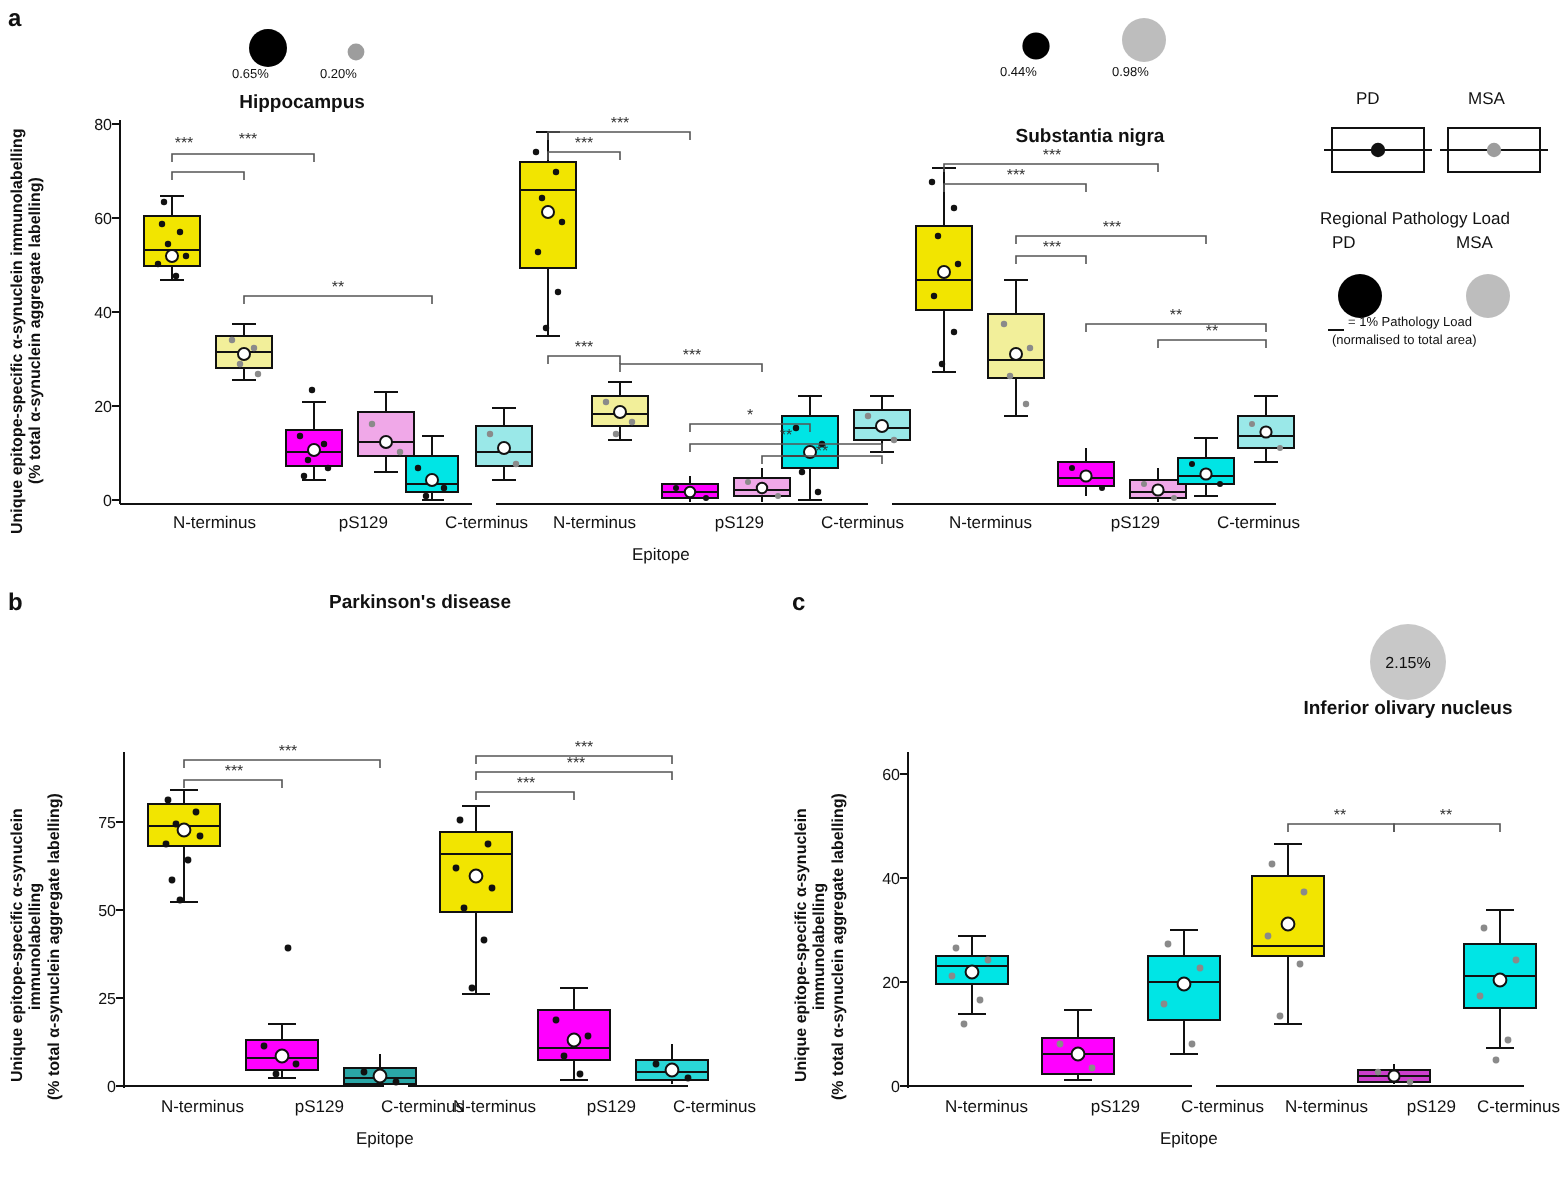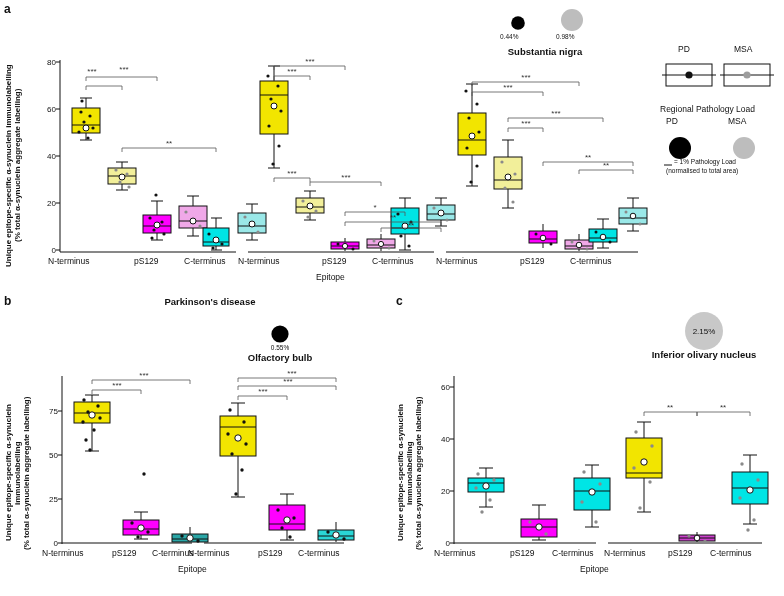--- a/index.html
+++ b/index.html
@@ -4,45 +4,56 @@
 <style>
   html,body{margin:0;padding:0;background:#ffffff;}
   body{width:784px;height:596px;position:relative;font-family:"DejaVu Sans",sans-serif;color:#111;}
   .root{position:relative;width:784px;height:596px;overflow:hidden;}
   .abs{position:absolute;}
   .panel-letter{font-size:12px;font-weight:700;font-family:"Liberation Sans",sans-serif;}
   .ttl{font-size:9.5px;font-weight:700;text-align:center;font-family:"Liberation Sans",sans-serif;}
   .axis-label{font-size:8.5px;font-family:"Liberation Sans",sans-serif;}
   .ylab{font-size:8px;font-weight:700;font-family:"Liberation Sans",sans-serif;
         writing-mode:vertical-rl;transform:rotate(180deg);text-align:center;line-height:1.15;}
-  .xtick{font-size:8.5px;font-family:"Liberation Sans",sans-serif;text-align:left;}
+  .xtick{font-size:8.5px;font-family:"Liberation Sans",sans-serif;text-align:right;}
   .legend-t{font-size:8.5px;font-family:"Liberation Sans",sans-serif;}
   .small{font-size:6.5px;font-family:"Liberation Sans",sans-serif;}
   svg{display:block;overflow:visible;}
   .sig{font-size:8px;font-family:"Liberation Sans",sans-serif;}
 </style>
 </head>
 <body>
 
 <div class="root">
 
   <div class="abs panel-letter" style="left:4px;top:2px;">a</div>
 
+  <div class="abs" style="left:96px;top:8px;width:110px;">
+    <svg width="110" height="26">
+      <circle cx="38" cy="16" r="9.5" fill="#000"></circle>
+      <circle cx="82" cy="18" r="4.2" fill="#9d9d9d"></circle>
+    </svg>
+    <div style="position:relative;height:10px;">
+      <span class="abs small" style="left:20px;top:0;">0.65%</span>
+      <span class="abs small" style="left:64px;top:0;">0.20%</span>
+    </div>
+    <div class="ttl" style="margin-top:2px;">Hippocampus</div>
+  </div>
 
 
   <div class="abs" style="left:470px;top:4px;width:150px;">
     <svg width="150" height="30">
       <circle cx="48" cy="19" r="6.8" fill="#000"></circle>
       <circle cx="102" cy="16" r="11" fill="#bdbdbd"></circle>
     </svg>
     <div style="position:relative;height:10px;">
       <span class="abs small" style="left:30px;top:-1px;">0.44%</span>
       <span class="abs small" style="left:86px;top:-1px;">0.98%</span>
     </div>
-    <div class="ttl" style="margin-top:2px;">Substantia nigra</div>
+    <div class="ttl" style="margin-top:19px;">Substantia nigra</div>
   </div>
 
   <div class="abs ylab" style="left:4px;top:58px;height:215px;width:22px;">Unique epitope-specific α-synuclein immunolabelling<br>(% total α-synuclein aggregate labelling)</div>
 
   <svg class="abs" style="left:26px;top:56px;" width="630" height="230">
 
     <line x1="34" y1="4" x2="34" y2="196" stroke="#111" stroke-width="1"></line>
     <g font-size="8" font-family="Liberation Sans, sans-serif" fill="#111">
       <text x="30" y="197" text-anchor="end">0</text>
       <text x="30" y="150" text-anchor="end">20</text>
@@ -353,27 +364,20 @@
     </svg>
     <div style="position:relative;height:20px;margin-top:-10px;">
       <span class="abs small" style="left:14px;top:0;">= 1% Pathology Load</span>
       <span class="abs small" style="left:6px;top:9px;">(normalised to total area)</span>
     </div>
   </div>
 
   <div class="abs panel-letter" style="left:4px;top:294px;">b</div>
   <div class="abs ttl" style="left:120px;top:296px;width:180px;">Parkinson's disease</div>
 
-  <div class="abs" style="left:240px;top:320px;width:80px;">
-    <svg width="80" height="24">
-      <circle cx="40" cy="14" r="8.6" fill="#000"></circle>
-    </svg>
-    <div class="small" style="text-align:center;">0.55%</div>
-    <div class="ttl" style="margin-top:1px;">Olfactory bulb</div>
-  </div>
 
   <div class="abs ylab" style="left:4px;top:378px;height:190px;width:22px;">Unique epitope-specific α-synuclein immunolabelling<br>(% total α-synuclein aggregate labelling)</div>
 
   <svg class="abs" style="left:26px;top:372px;" width="330" height="190">
     <line x1="36" y1="4" x2="36" y2="172" stroke="#111"></line>
     <g font-size="8" font-family="Liberation Sans, sans-serif" fill="#111">
       <text x="32" y="174" text-anchor="end">0</text>
       <text x="32" y="130" text-anchor="end">25</text>
       <text x="32" y="86" text-anchor="end">50</text>
       <text x="32" y="42" text-anchor="end">75</text>

